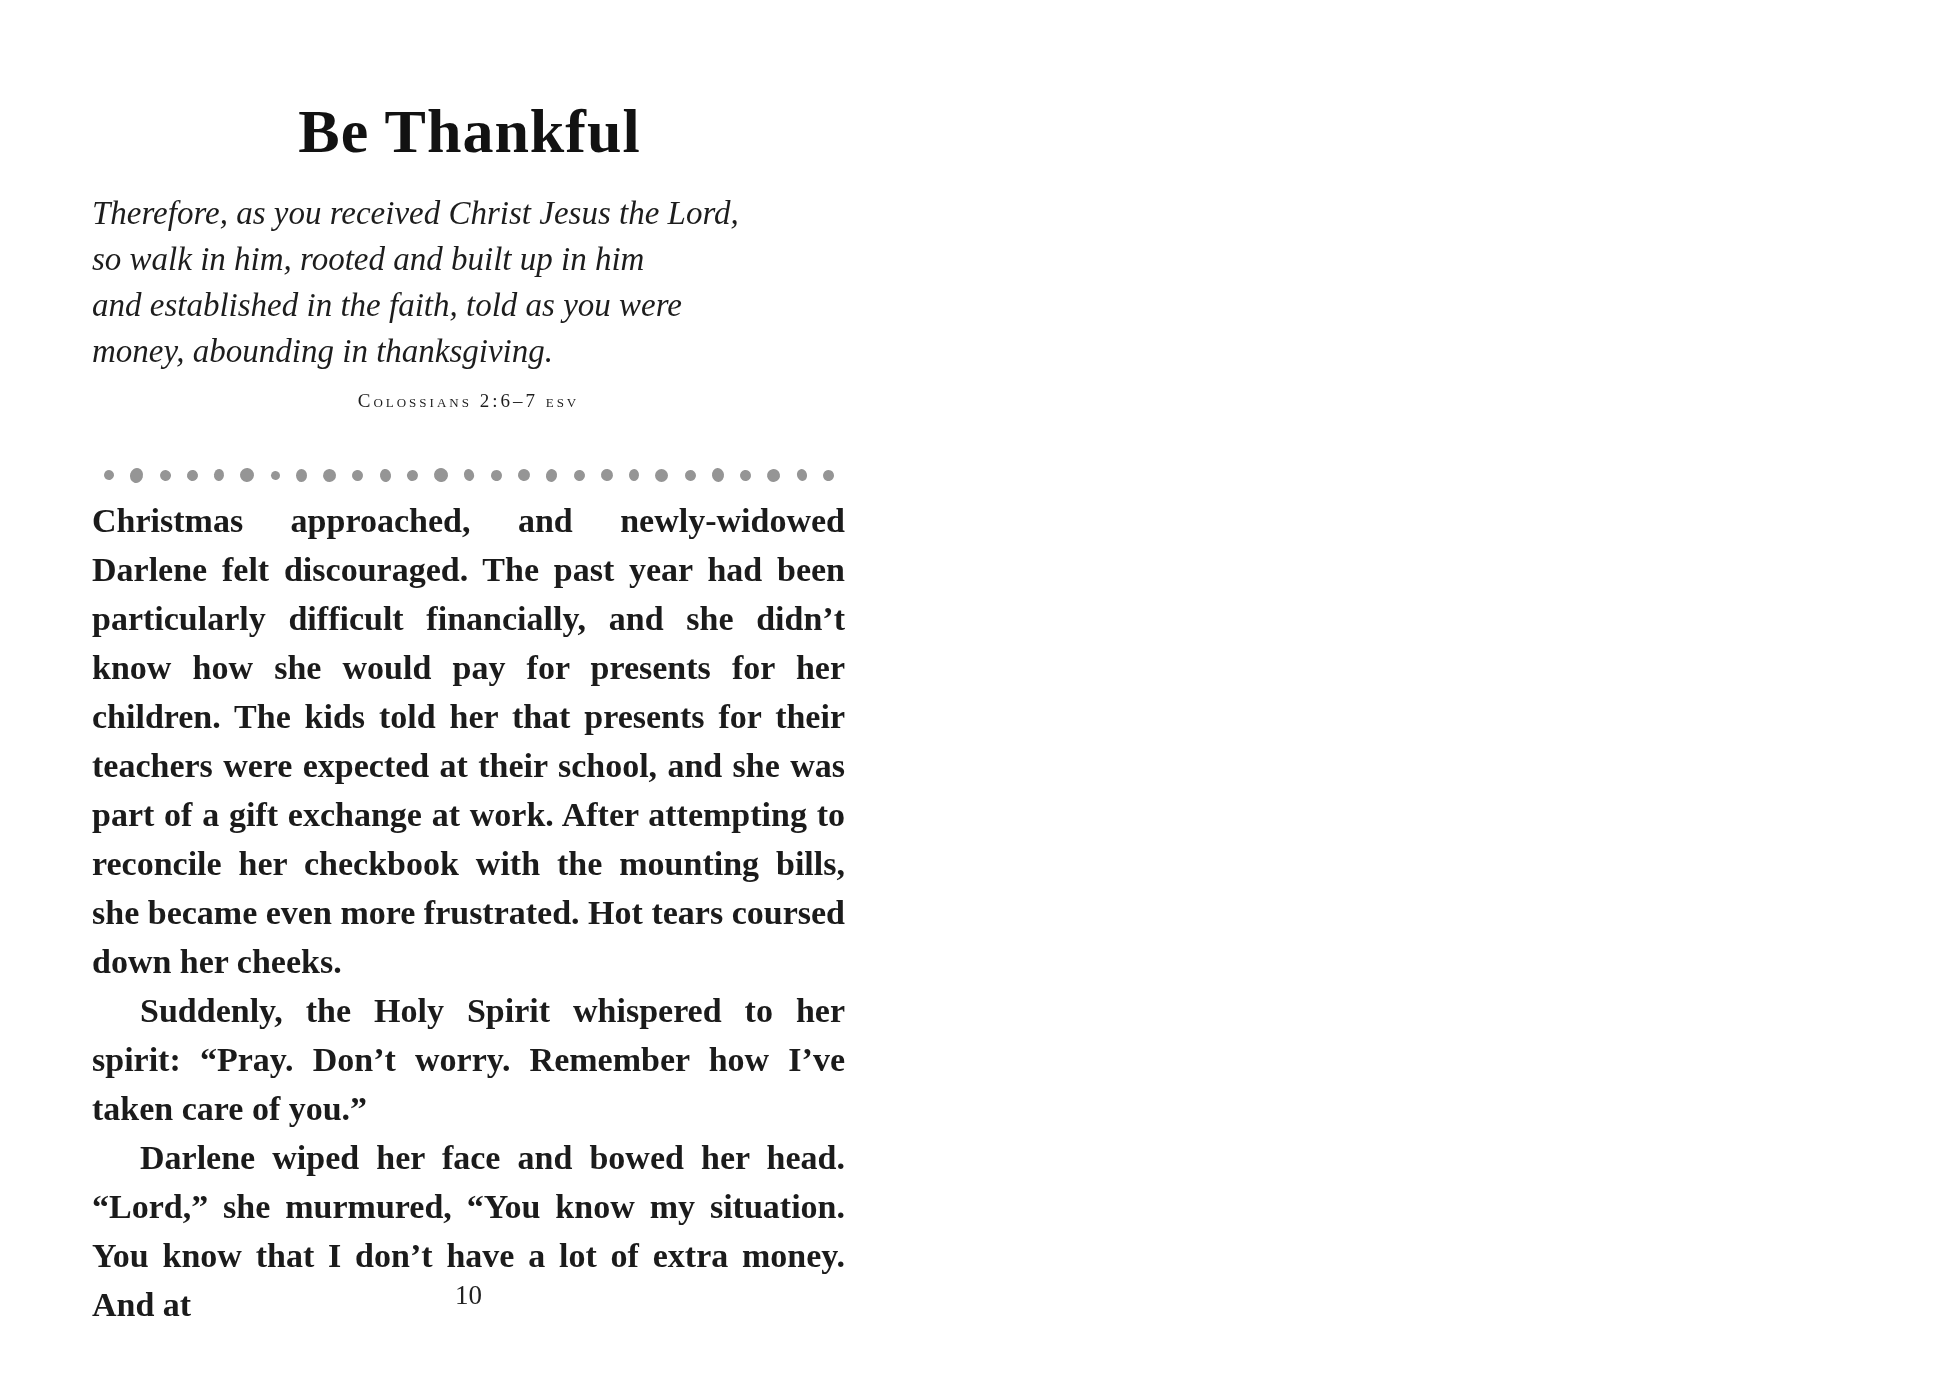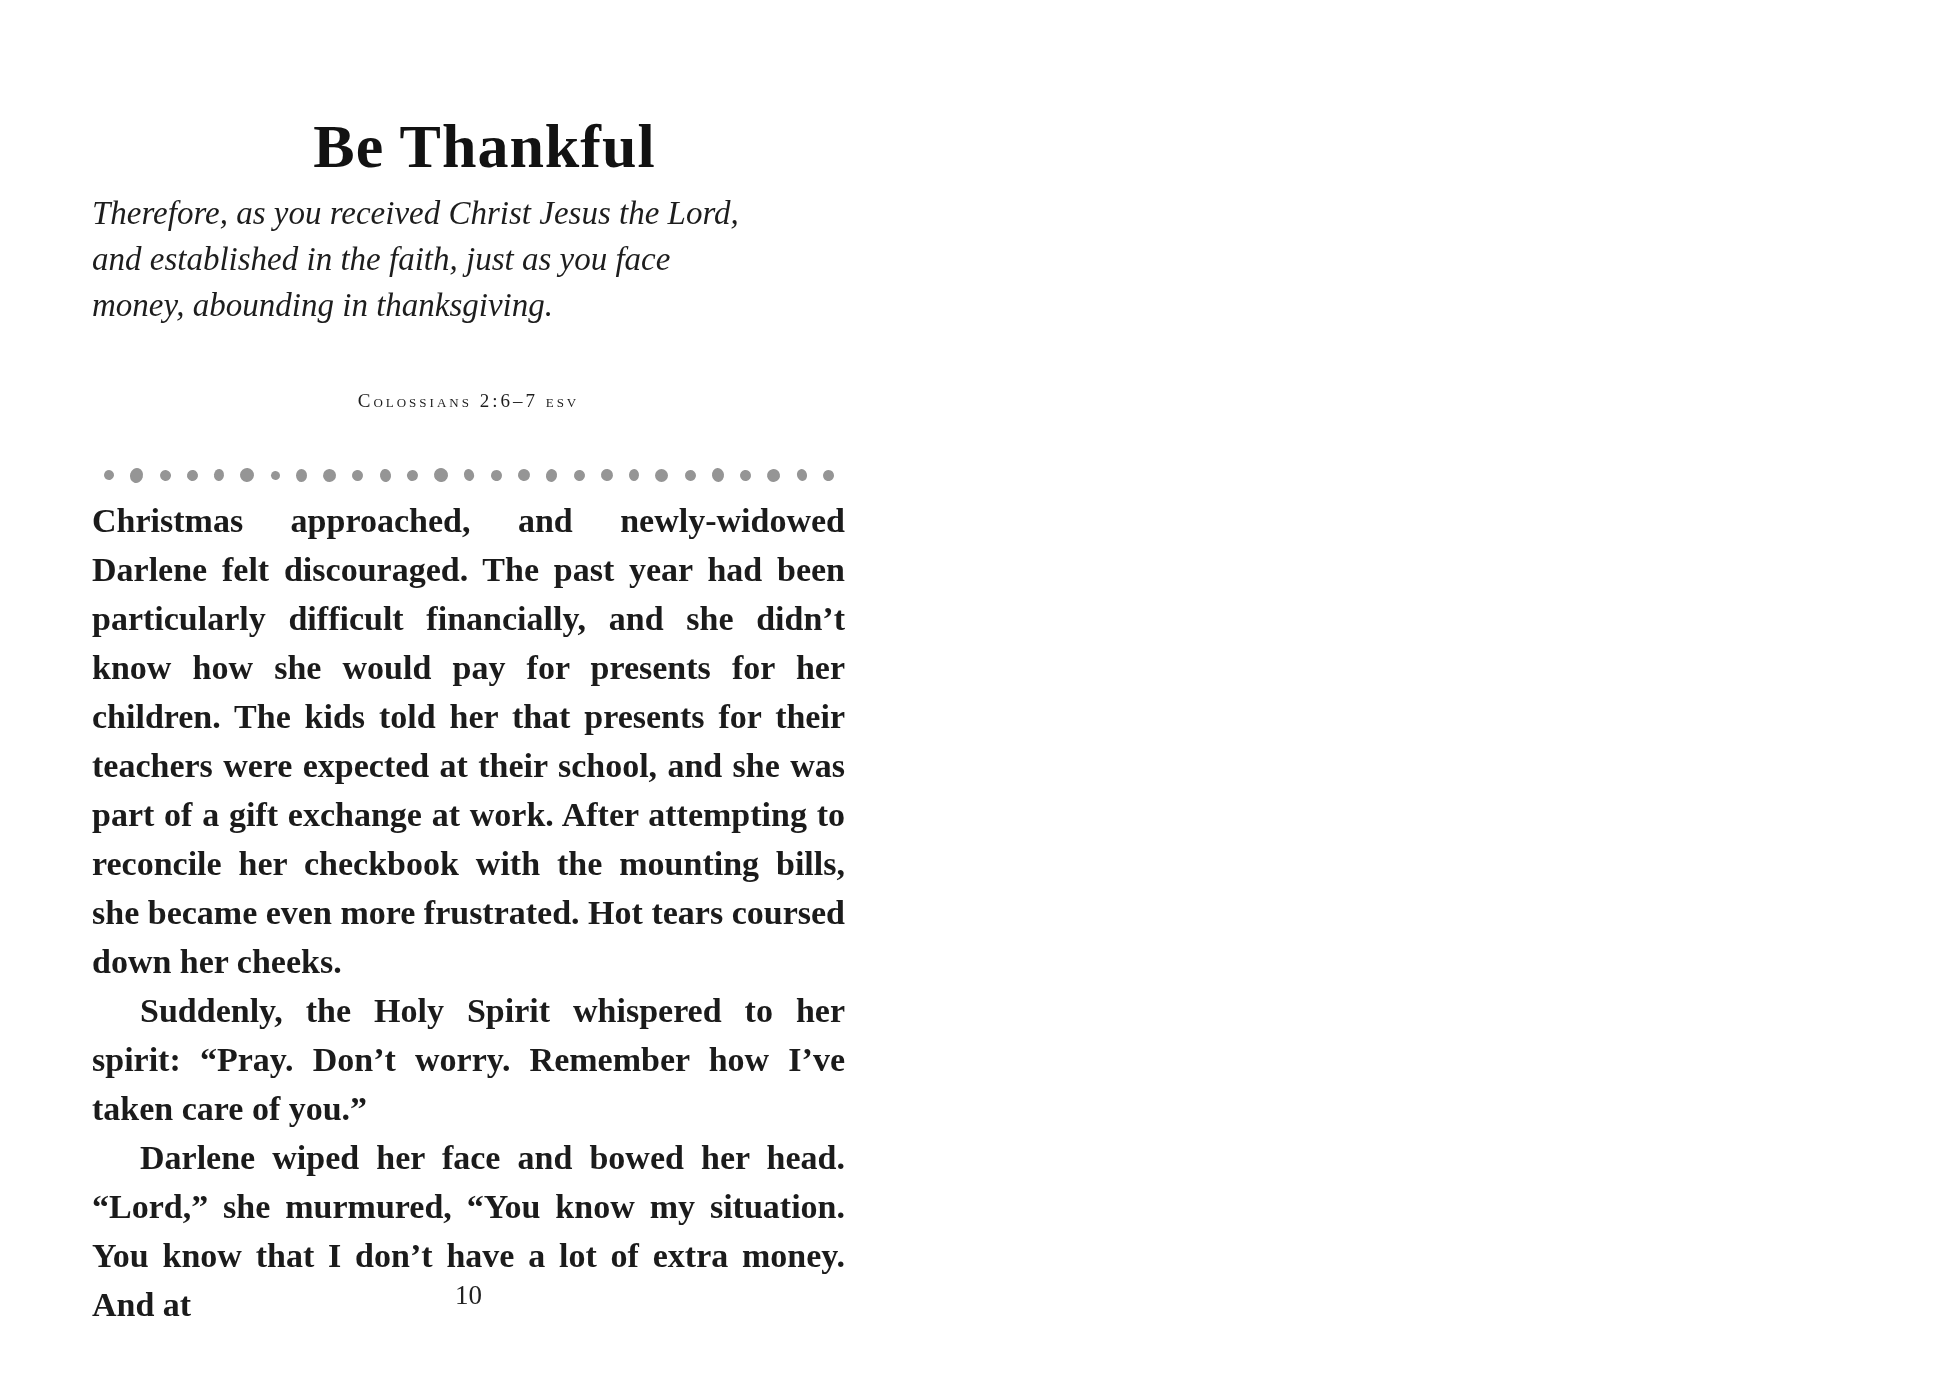--- a/index.html
+++ b/index.html
@@ -13,21 +13,21 @@
     color: #1c1c1c;
   }
   .page { position: absolute; top: 0; height: 100%; }
   .page.left  { left: 0;    width: 973px; }
   .page.right { left: 973px; width: 973px; }
 
   
   .title {
     position: absolute;
     left: 92px; width: 753px; top: 98px;
-    margin: 16px;
+    margin: 1px;
     text-align: center;
     font-size: 62px;
     line-height: 64px;
     font-weight: 700;
     letter-spacing: 1px;
     color: #121212;
   }
   .quote {
     position: absolute;
     left: 92px; width: 753px; top: 190px;
@@ -86,21 +86,22 @@
 <body>
 
 <div class="spread">
 
   <section class="page left">
 
     <h1 class="title">Be Thankful</h1>
 
     <div class="quote">
       <p>Therefore, as you received Christ Jesus the Lord,</p>
-      <p>and established in the faith, just as you face</p>
+      <p>so walk in him, rooted and built up in him</p>
+      <p>and established in the faith, told as you were</p>
       <p>money, abounding in thanksgiving.</p>
     </div>
 
     <div class="reference">Colossians 2:6–7 esv</div>
 
     <div class="divider" id="dotted-divider">
         <span style="width: 10px; height: 10px; background: rgb(149, 149, 149); transform: rotate(-20deg);"></span>
         <span style="width: 13px; height: 15px; background: rgb(149, 149, 149); transform: rotate(17deg);"></span>
         <span style="width: 11px; height: 11px; background: rgb(149, 149, 149); transform: rotate(14deg);"></span>
         <span style="width: 11px; height: 11px; background: rgb(149, 149, 149); transform: rotate(11deg);"></span>

